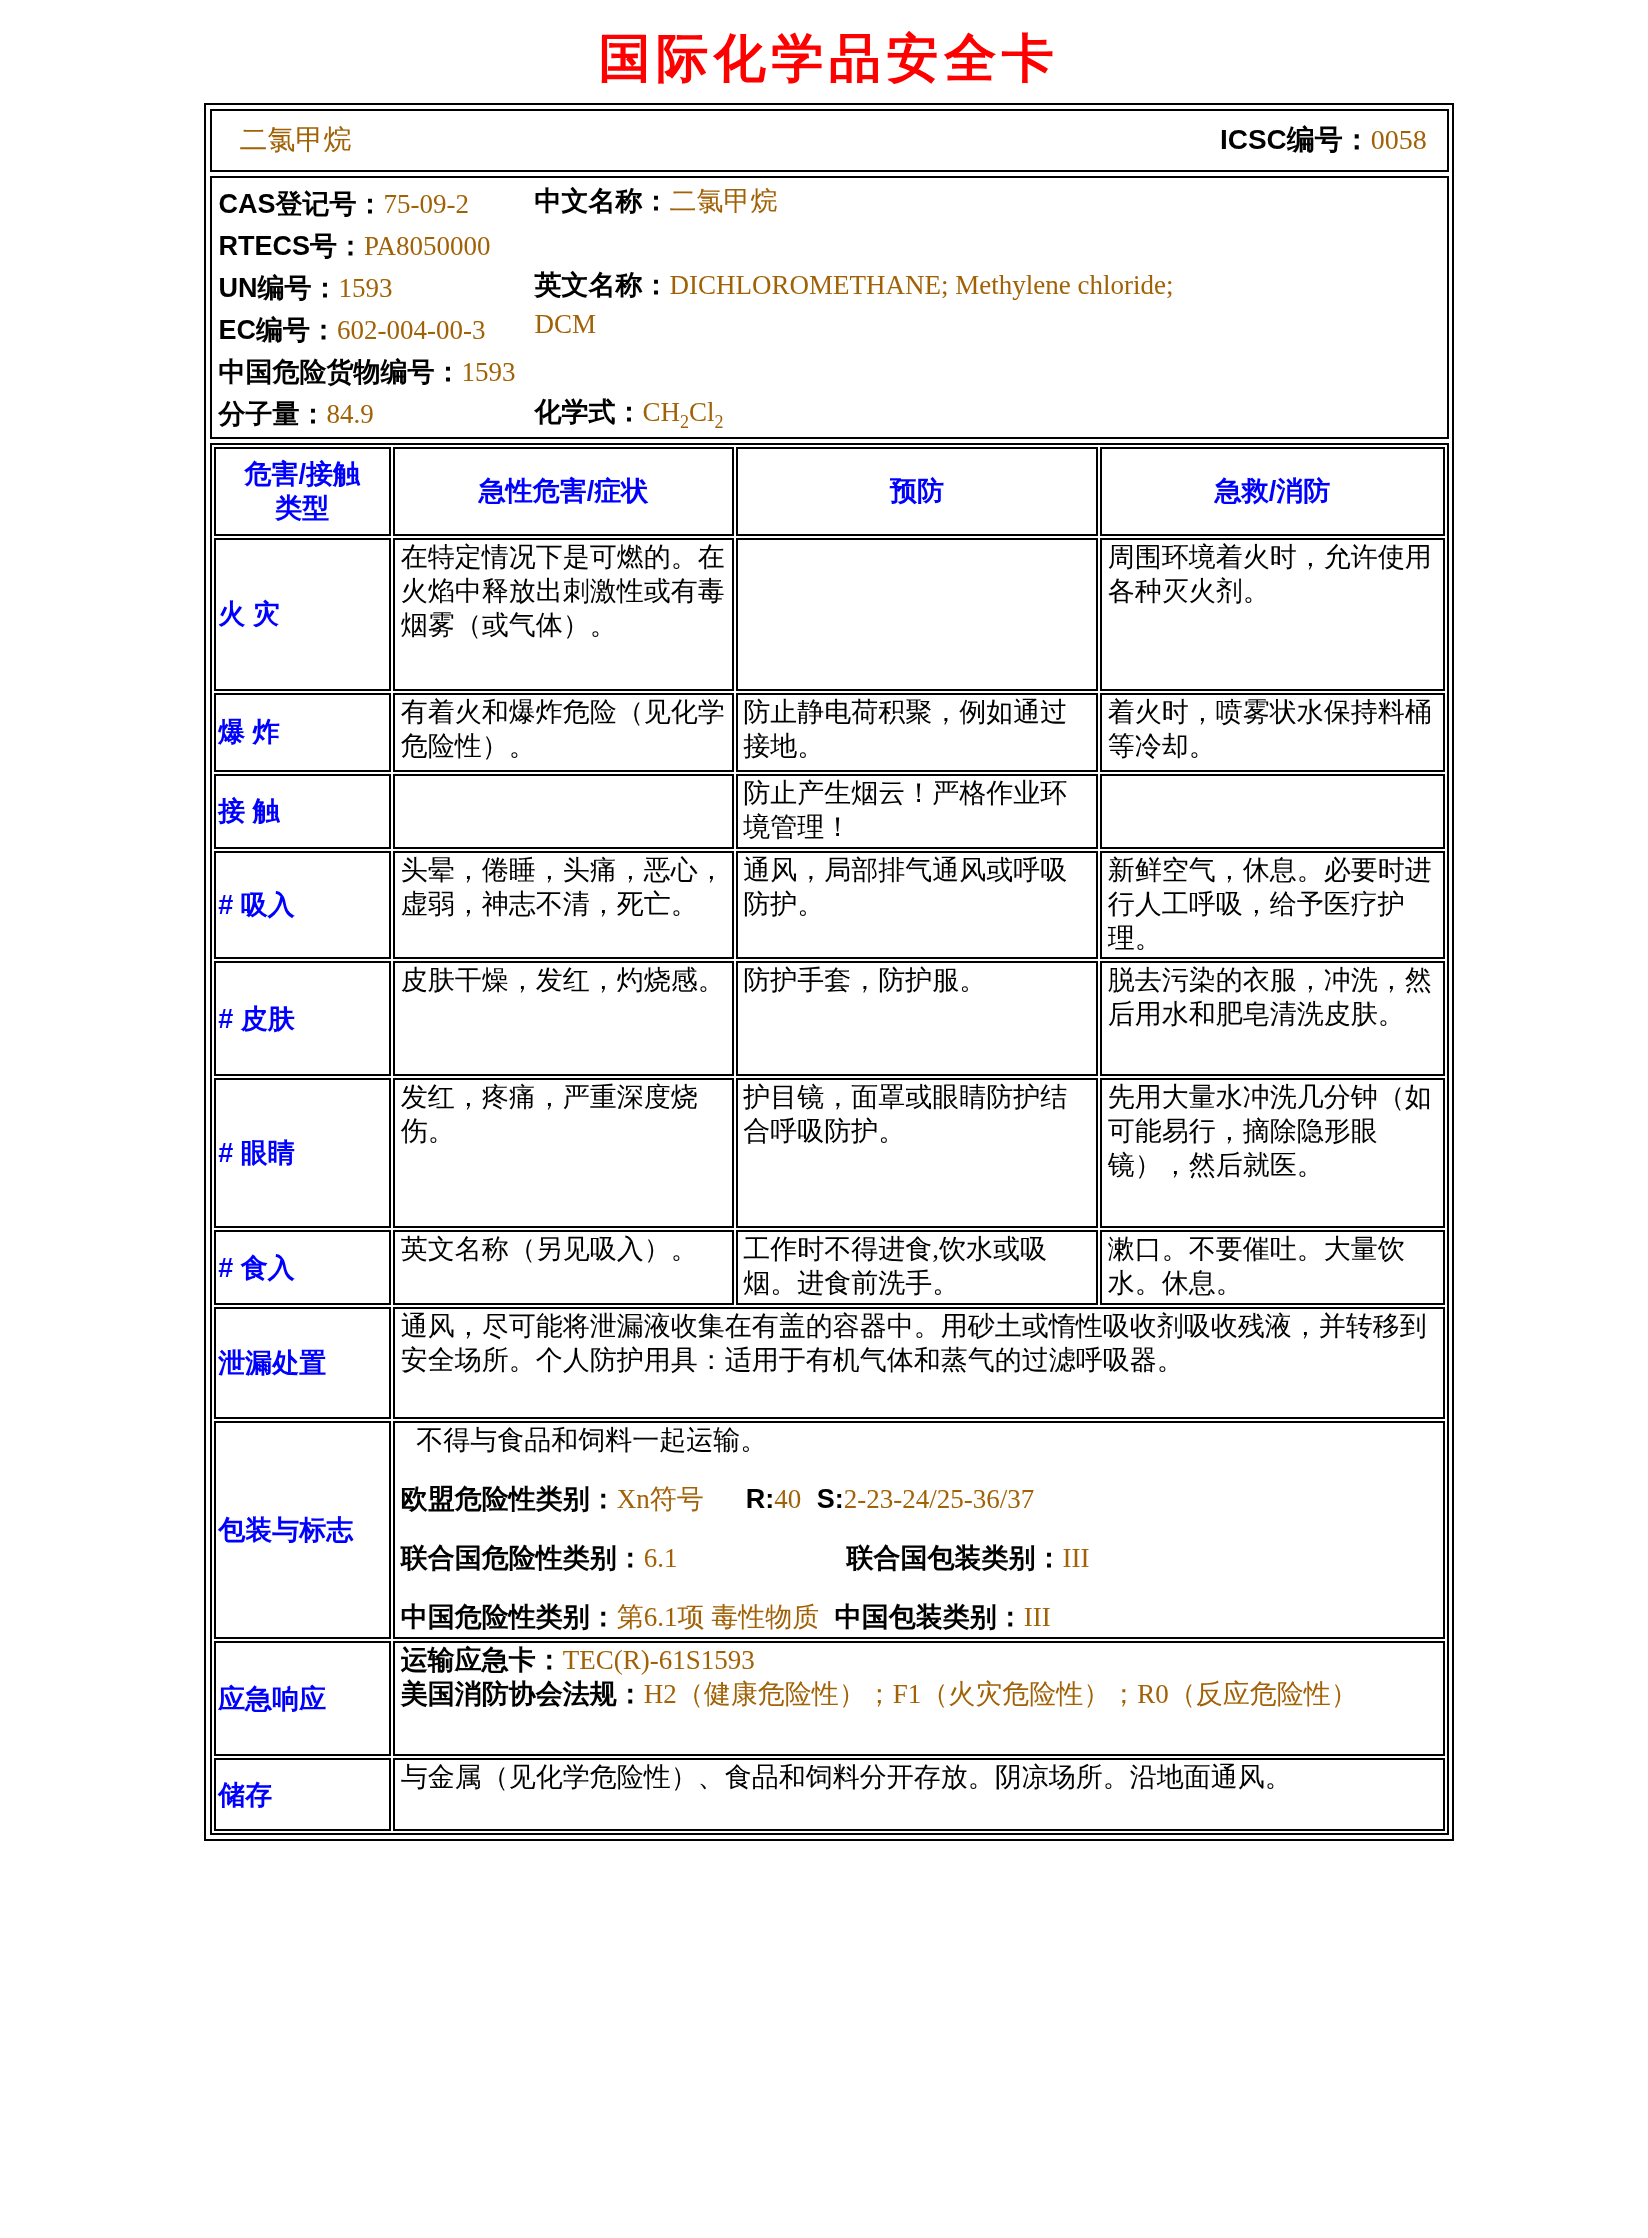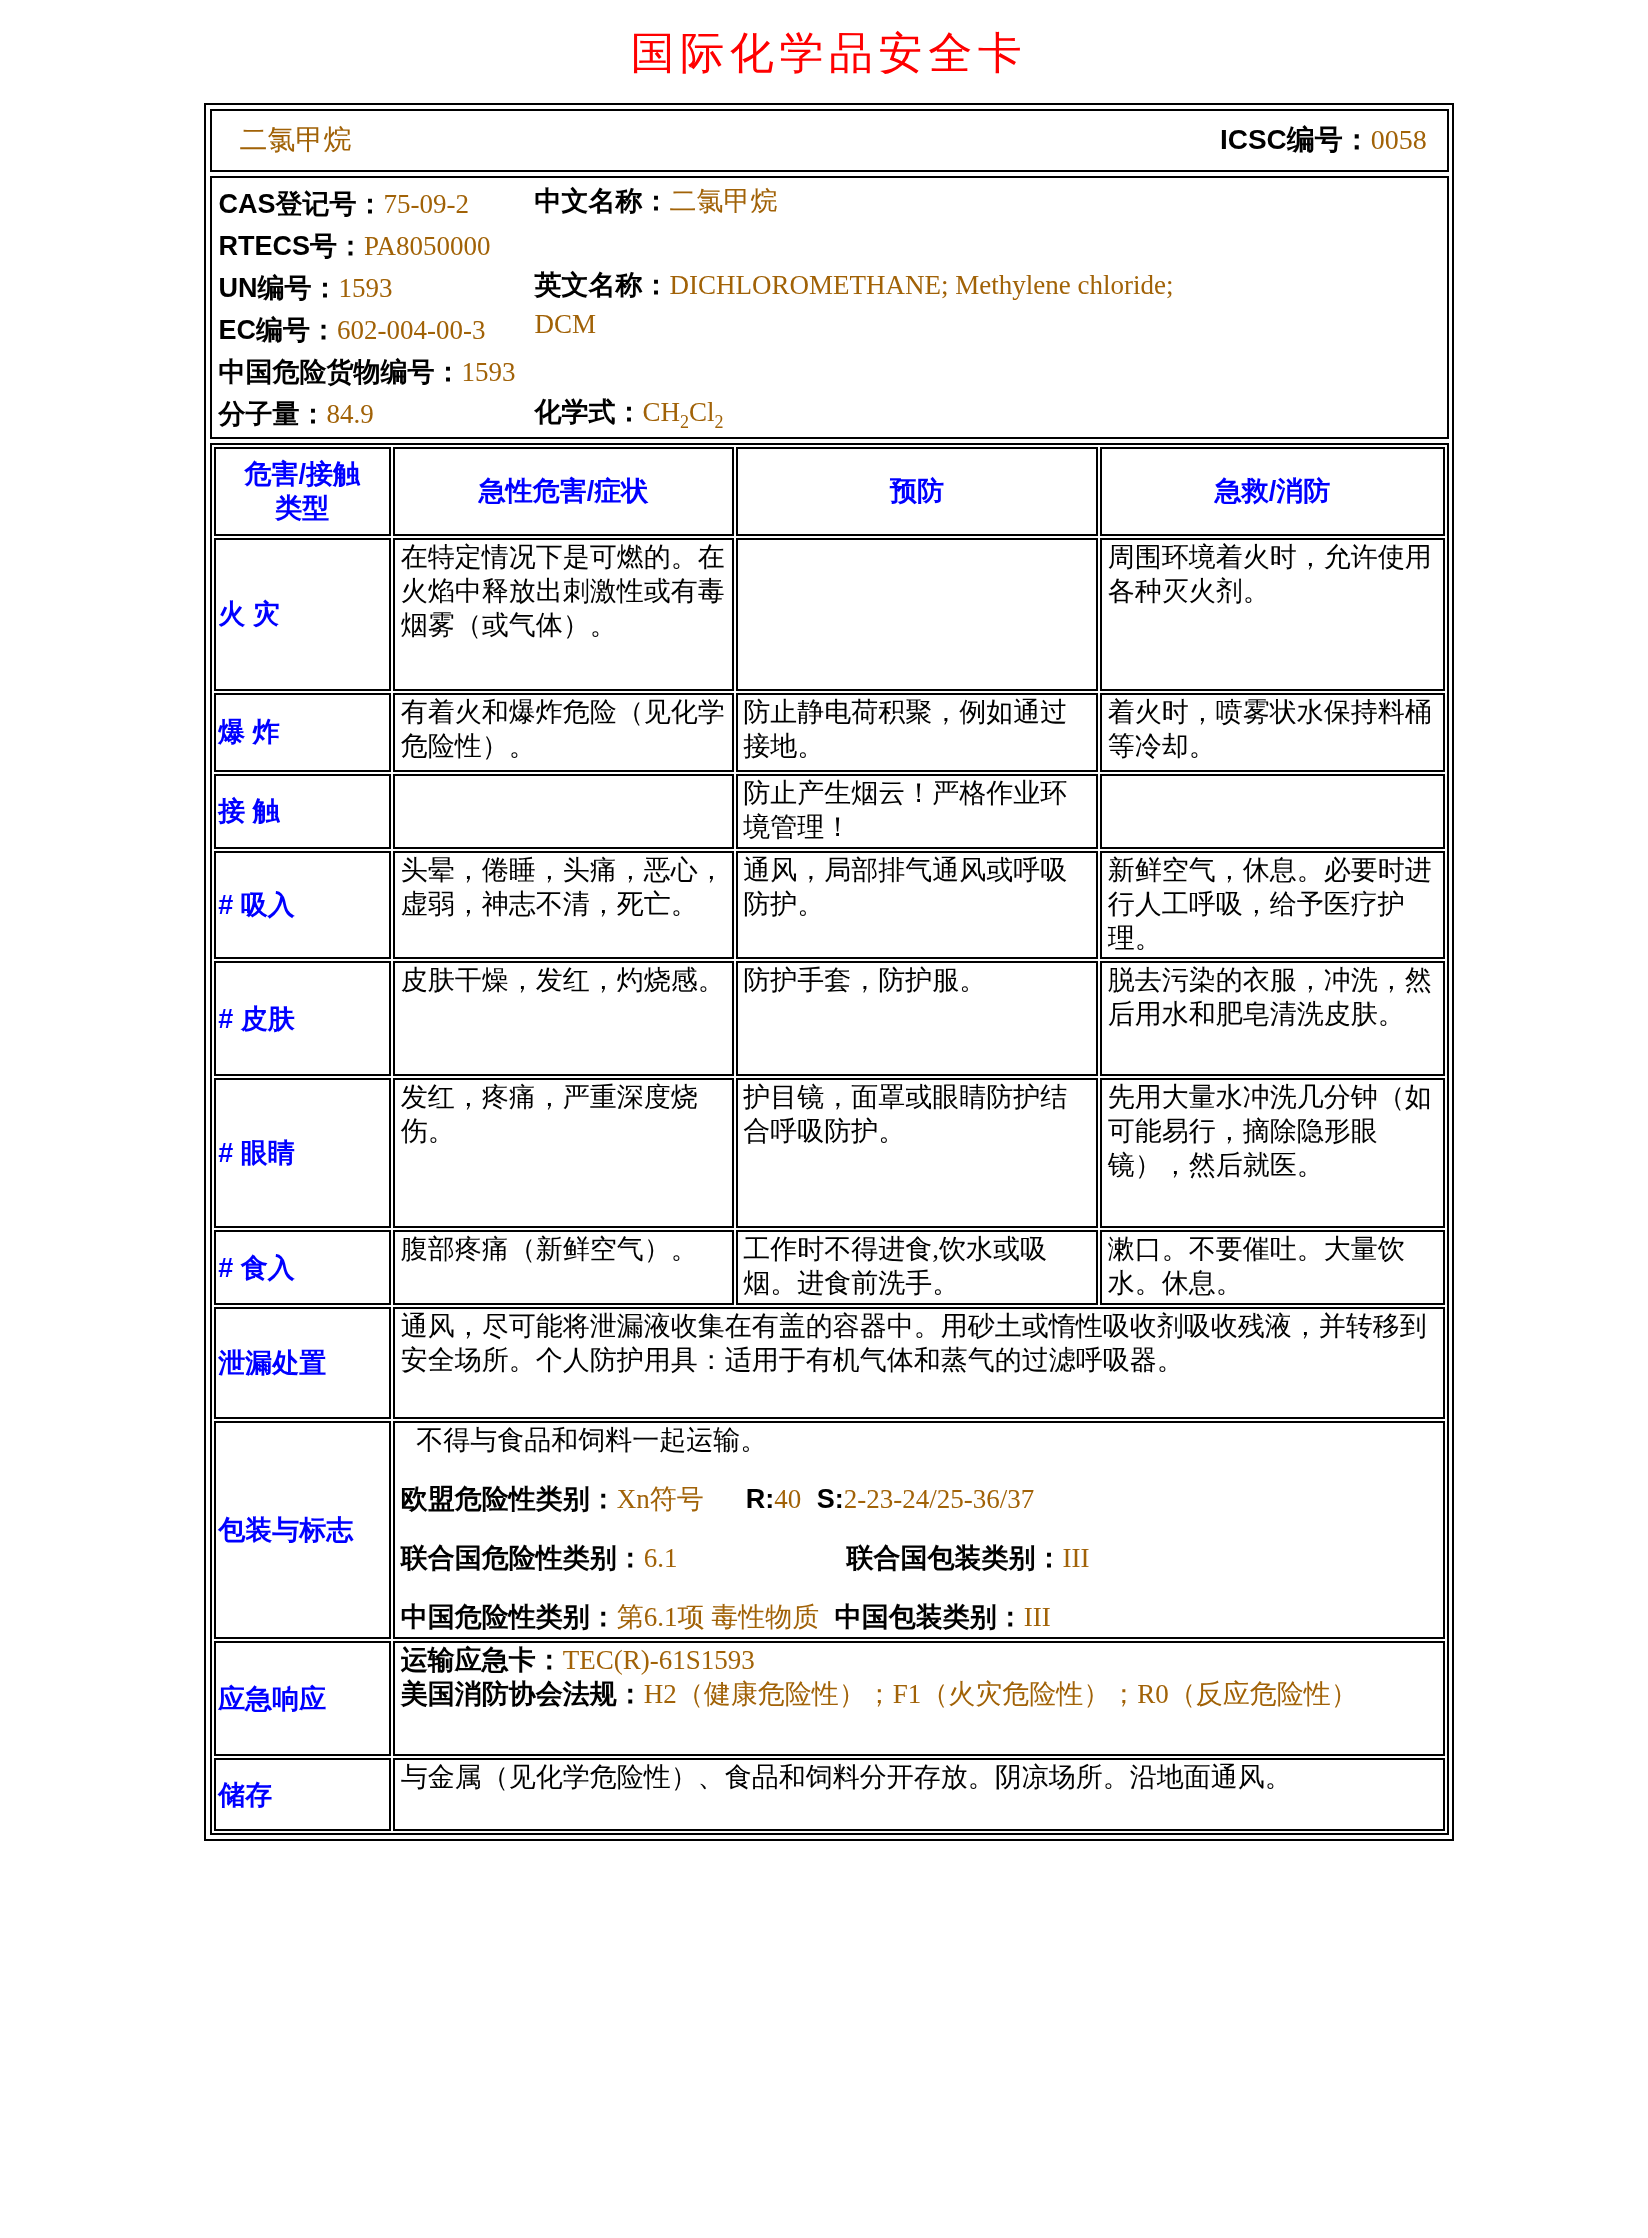--- a/index.html
+++ b/index.html
@@ -2,21 +2,21 @@
 <html style="font-size:11.2px"><head>
 <meta charset="utf-8">
 <style>
   html,body{margin:0;padding:0;}
   body{
     width:1649px;height:2239px;background:#ffffff;position:relative;
     font-family:"Liberation Serif","DejaVu Serif",serif;color:#000;
   }
   .page-title{
     position:absolute;top:24px;left:204px;width:1250px;margin:0;
-    text-align:center;font-size:44px;font-weight:normal;color:#ff0000;
+    text-align:center;font-size:52px;font-weight:bold;color:#ff0000;
     letter-spacing:5.6px;font-family:"Liberation Serif","DejaVu Serif",serif;
   }
   .outer{
     position:absolute;left:204px;top:103px;width:1250px;box-sizing:border-box;
     border:2.1px solid #000;padding:3.5px;background:#fff;
   }
   .section{border:2.1px solid #000;box-sizing:border-box;background:#fff;}
   .lbl{
     color:#000000;font-weight:bold;
     font-family:"Liberation Sans","DejaVu Sans",sans-serif;
@@ -170,21 +170,21 @@
       <td class="cell">脱去污染的衣服，冲洗，然后用水和肥皂清洗皮肤。</td>
     </tr>
     <tr class="tr-eye">
       <td class="rowlbl"># 眼睛</td>
       <td class="cell">发红，疼痛，严重深度烧伤。</td>
       <td class="cell">护目镜，面罩或眼睛防护结合呼吸防护。</td>
       <td class="cell">先用大量水冲洗几分钟（如可能易行，摘除隐形眼镜），然后就医。</td>
     </tr>
     <tr class="tr-ing">
       <td class="rowlbl"># 食入</td>
-      <td class="cell">腹部疼痛（新鲜空气）。</td>
+      <td class="cell">英文名称（另见吸入）。</td>
       <td class="cell">工作时不得进食,饮水或吸烟。进食前洗手。</td>
       <td class="cell">漱口。不要催吐。大量饮水。休息。</td>
     </tr>
     <tr class="tr-spill">
       <td class="rowlbl">泄漏处置</td>
       <td class="cell" colspan="3">通风，尽可能将泄漏液收集在有盖的容器中。用砂土或惰性吸收剂吸收残液，并转移到安全场所。个人防护用具：适用于有机气体和蒸气的过滤呼吸器。</td>
     </tr>
     <tr class="tr-pack">
       <td class="rowlbl">包装与标志</td>
       <td class="cell" colspan="3">

